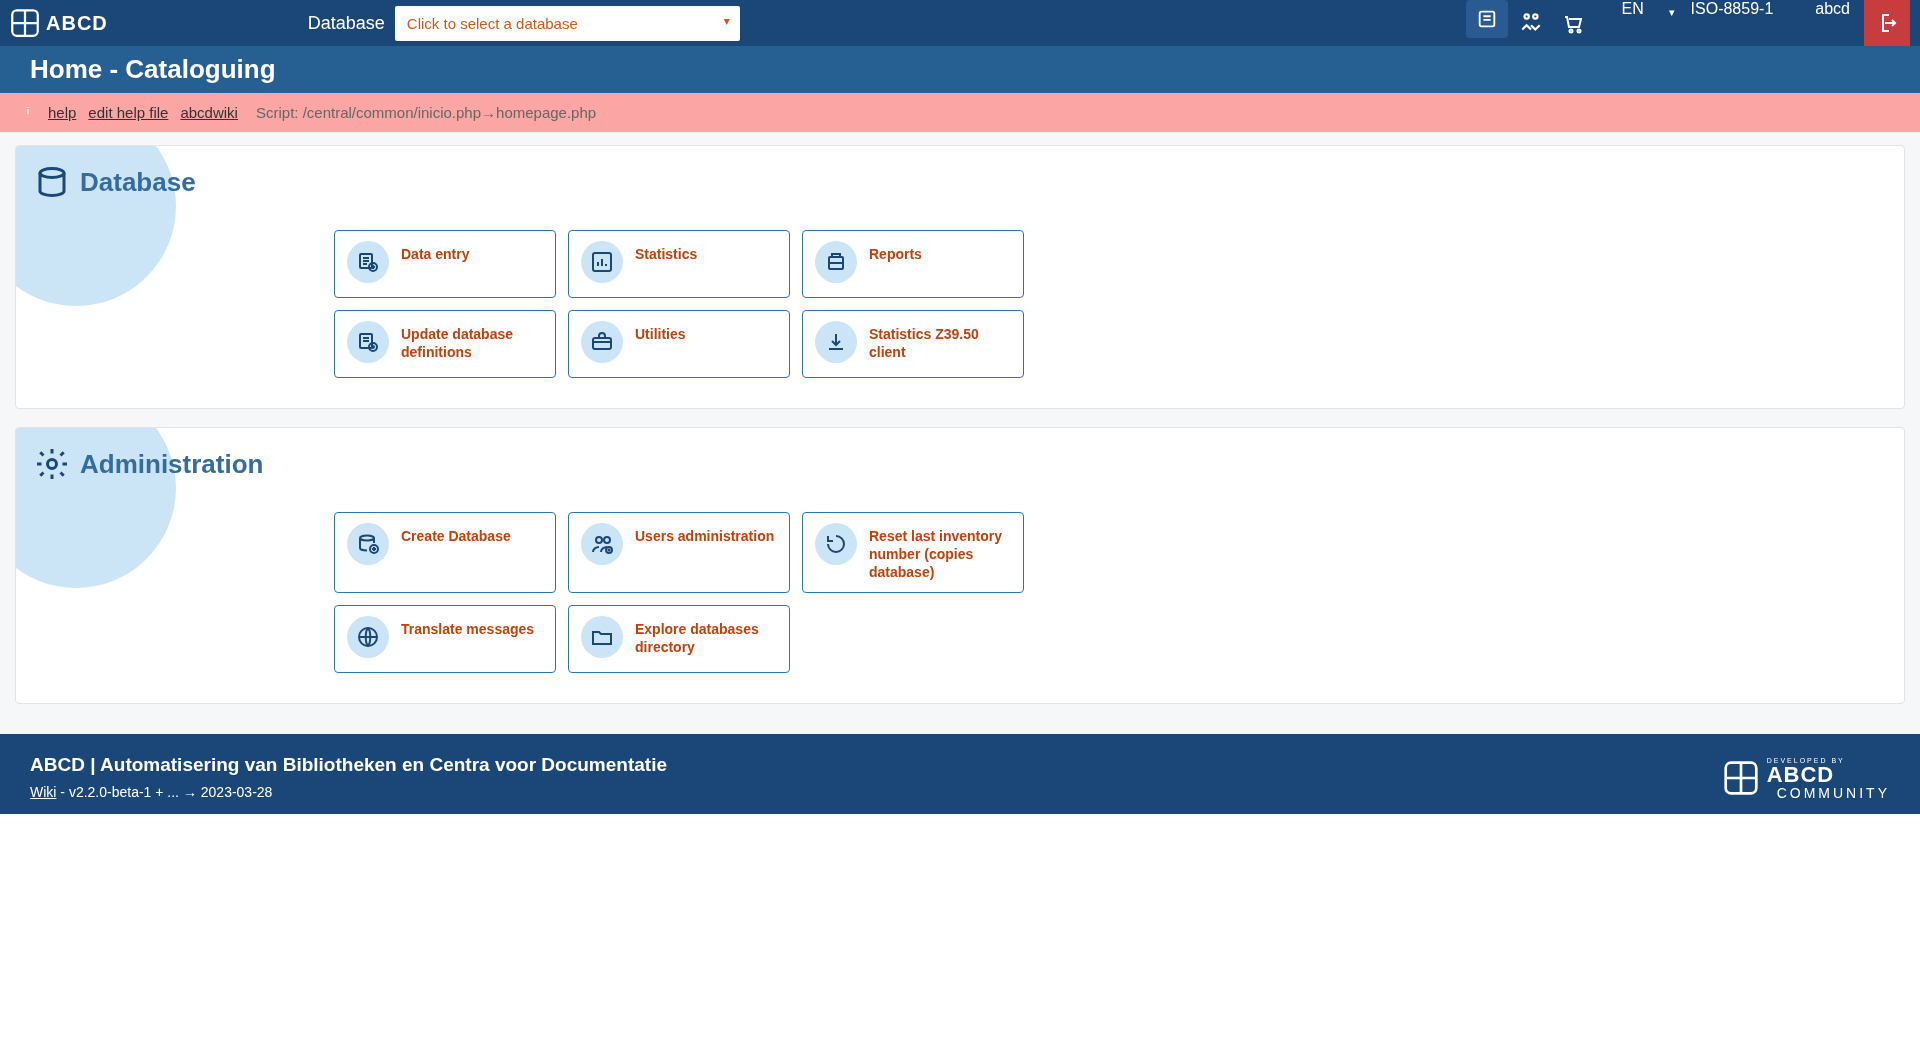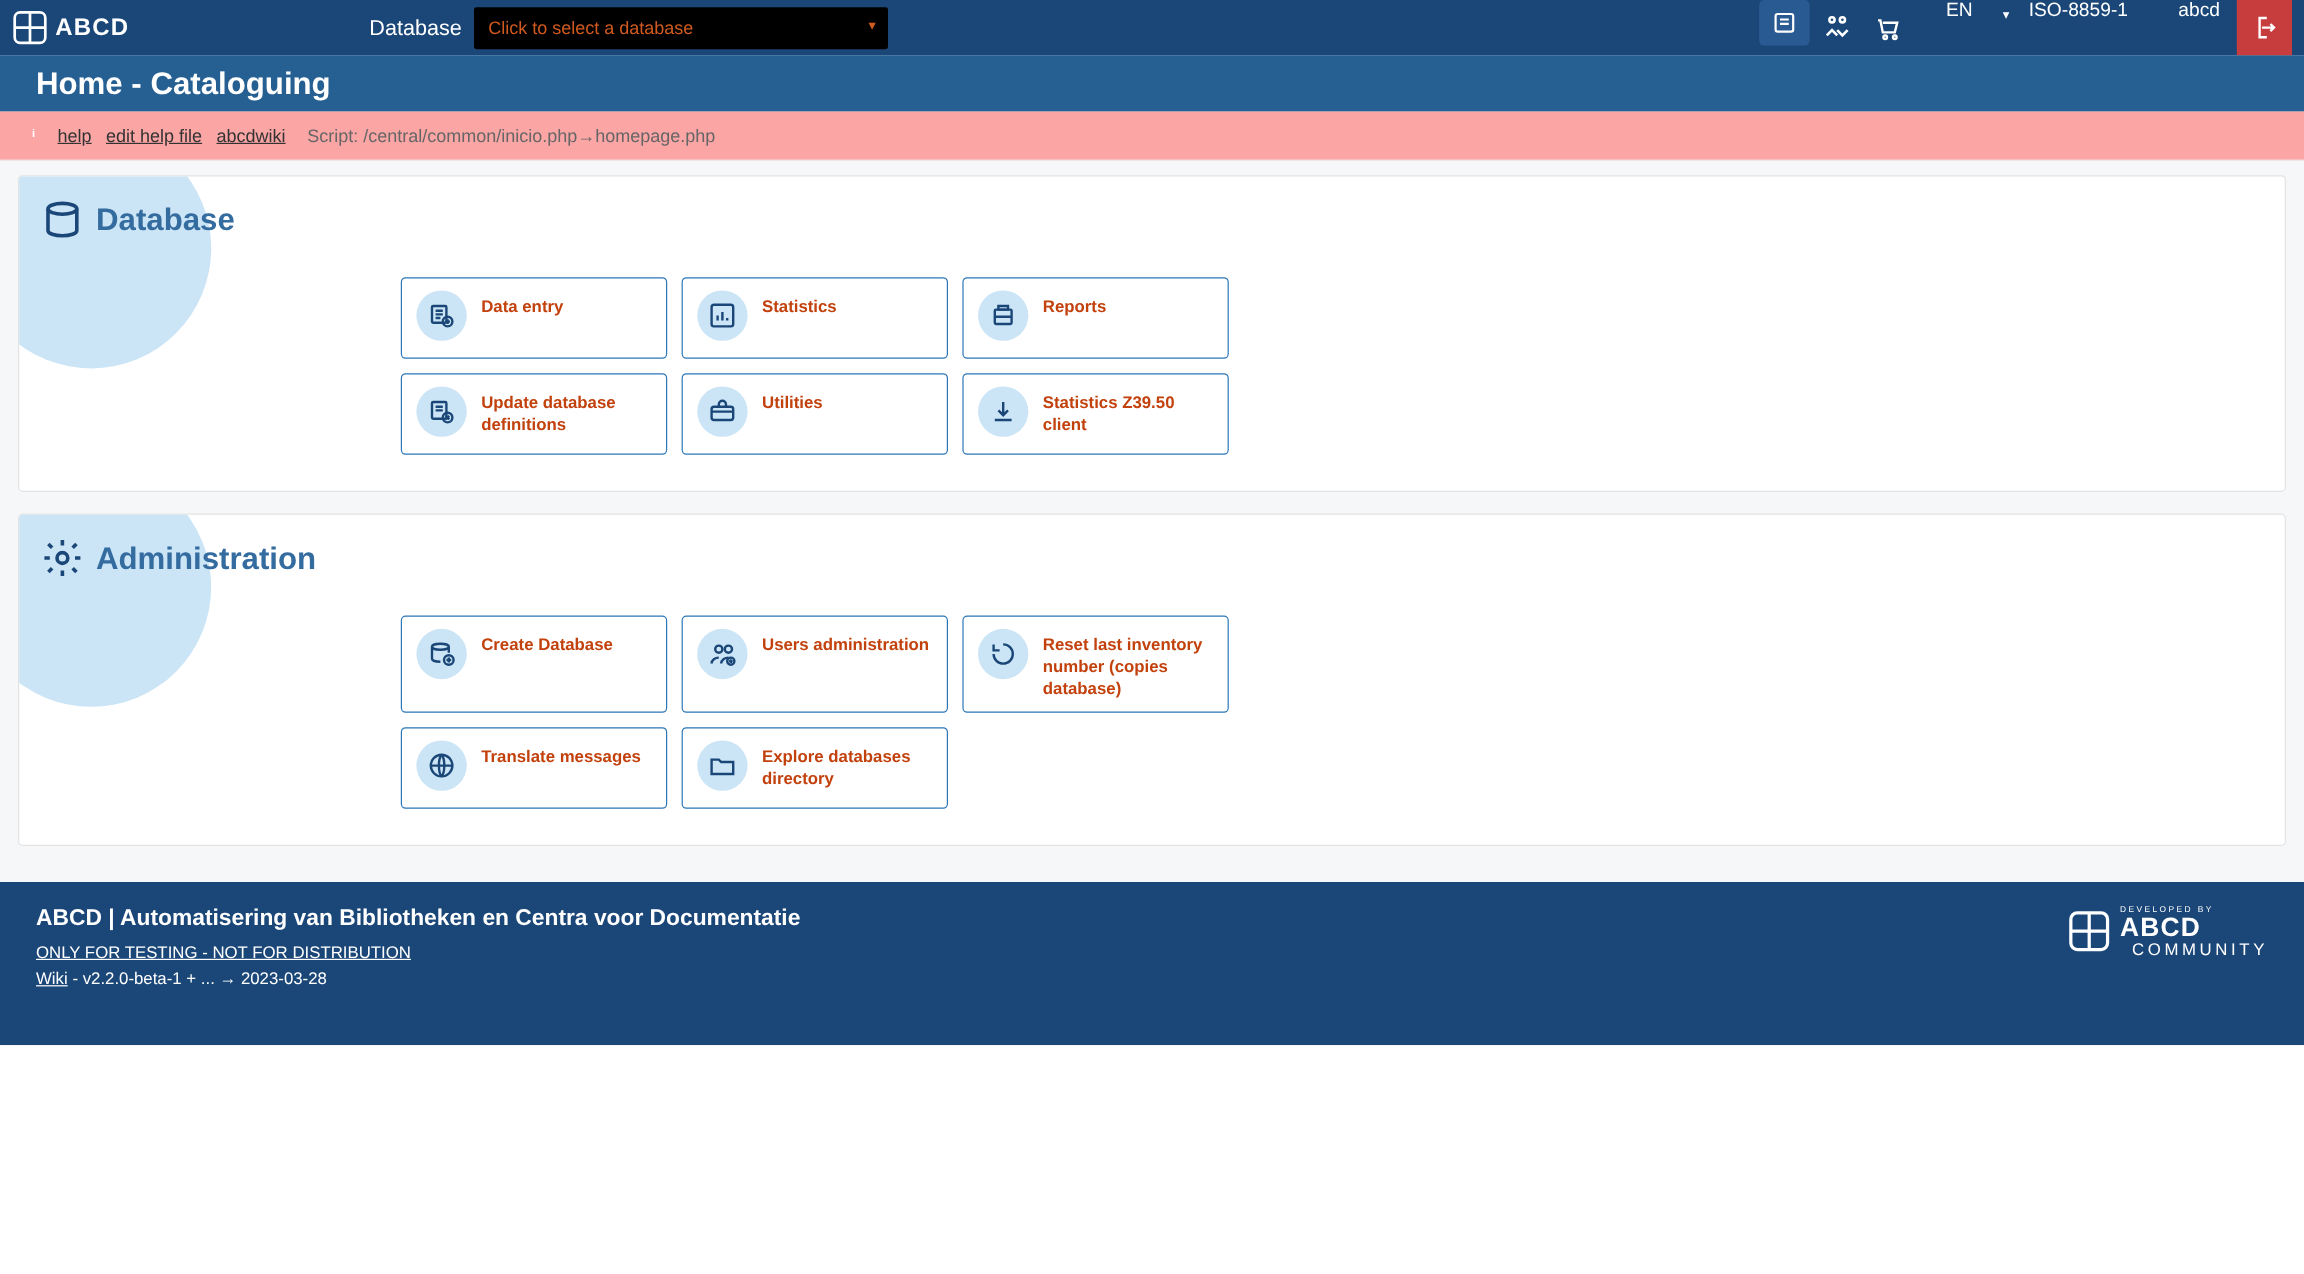--- a/index.html
+++ b/index.html
@@ -4,21 +4,21 @@
 <style>
 * { box-sizing: border-box; margin: 0; padding: 0; }
 body { font-family: "Segoe UI", Arial, sans-serif; background: #ffffff; color: #333; font-size: 14px; }
 
 
 .navbar { background: #1b4778; height: 46px; display: flex; align-items: center; padding: 0 10px; color: #fff; }
 .logo { display: flex; align-items: center; gap: 6px; }
 .logo-mark { width: 30px; height: 30px; }
 .logo-text { font-size: 20px; font-weight: 600; letter-spacing: 1px; }
 .db-label { margin-left: 200px; font-size: 18px; color: #fff; }
-.db-select { margin-left: 10px; background: #000000; color: #d05a1e; border: none; height: 35px; width: 345px; padding: 0 12px; font-size: 15px; border-radius: 2px; appearance: none; position: relative; }
+.db-select { margin-left: 10px; background: #ffffff; color: #d05a1e; border: none; height: 35px; width: 345px; padding: 0 12px; font-size: 15px; border-radius: 2px; appearance: none; position: relative; }
 .db-select-wrap { position: relative; }
 .db-select-wrap::after { content: "▾"; position: absolute; right: 10px; top: 8px; color: #d05a1e; pointer-events: none; font-size: 12px; }
 .nav-right { margin-left: auto; display: flex; align-items: flex-start; gap: 0; }
 .icon-btn { width: 42px; height: 46px; display: flex; align-items: center; justify-content: center; cursor: pointer; }
 .icon-btn.active { background: #2a5a92; border-radius: 4px; height: 38px; margin: 0 2px; }
 .lang-select { background: transparent; border: none; color: #fff; font-size: 16px; padding: 0 6px; margin: 0 14px; appearance: none; }
 .lang-wrap { position: relative; margin: 0 8px; }
 .lang-wrap::after { content: "▾"; color: #fff; font-size: 11px; position: absolute; right: -10px; top: 6px; pointer-events:none;}
 .encoding { color: #fff; font-size: 16px; margin: 0 18px; }
 .user-block { display: flex; align-items: center; gap: 6px; color: #fff; font-size: 16px; margin-right: 4px; }
@@ -39,21 +39,21 @@
 .panel-title { display: flex; align-items: center; gap: 10px; font-size: 26px; font-weight: 700; color: #356ca0; position: relative; z-index: 1; margin-bottom: 30px; }
 .panel-title svg { stroke: #1b4778; }
 
 .card-grid { display: grid; grid-template-columns: repeat(3, 222px); gap: 12px; margin-left: 300px; position: relative; z-index: 1; }
 .card { border: 1px solid #2a76b7; border-radius: 4px; display: flex; align-items: flex-start; min-height: 68px; padding: 10px 12px; gap: 12px; cursor: pointer; background: #fff; }
 .card-icon { width: 42px; height: 42px; border-radius: 50%; background: #cbe5f6; display: flex; align-items: center; justify-content: center; flex-shrink: 0; }
 .card-icon svg { stroke: #1b4778; }
 .card-label { color: #c2410c; font-weight: 700; font-size: 14px; line-height: 1.3; padding-top: 4px; }
 
 
-.footer { background: #1b4778; color: #fff; padding: 20px 30px 48px 30px; display: flex; justify-content: space-between; align-items: flex-start; }
+.footer { background: #1b4778; color: #fff; padding: 20px 30px 14px 30px; display: flex; justify-content: space-between; align-items: flex-end; }
 .footer-left { font-size: 14px; }
 .footer-title { font-size: 19px; font-weight: 600; margin-bottom: 8px; }
 .footer-left a { color: #fff; text-decoration: underline; }
 .footer-logo { text-align: right; }
 
 svg { fill: none; }
 </style>
 </head>
 <body>
 
@@ -262,21 +262,20 @@
       <div class="card-label">Explore databases directory</div>
         </div>
       </div>
   </div>
 
 </div>
 
 <div class="footer">
   <div class="footer-left">
     <div class="footer-title">ABCD | Automatisering van Bibliotheken en Centra voor Documentatie</div>
-    <div><a href="#">ONLY FOR TESTING - NOT FOR DISTRIBUTION</a></div>
     <div style="margin-top:6px;">
       <a href="#">Wiki</a><span> - v2.2.0-beta-1 + ... → 2023-03-28</span>
     </div>
   </div>
   <div class="footer-logo">
     <div style="display:flex;align-items:center;gap:8px;">
       <svg width="36" height="36" viewBox="0 0 40 40" stroke="#fff" stroke-width="3" fill="none">
         <rect x="3" y="3" width="34" height="34" rx="6"></rect>
           <path d="M20 3 v34 M3 20 h34"></path>
       </svg>

